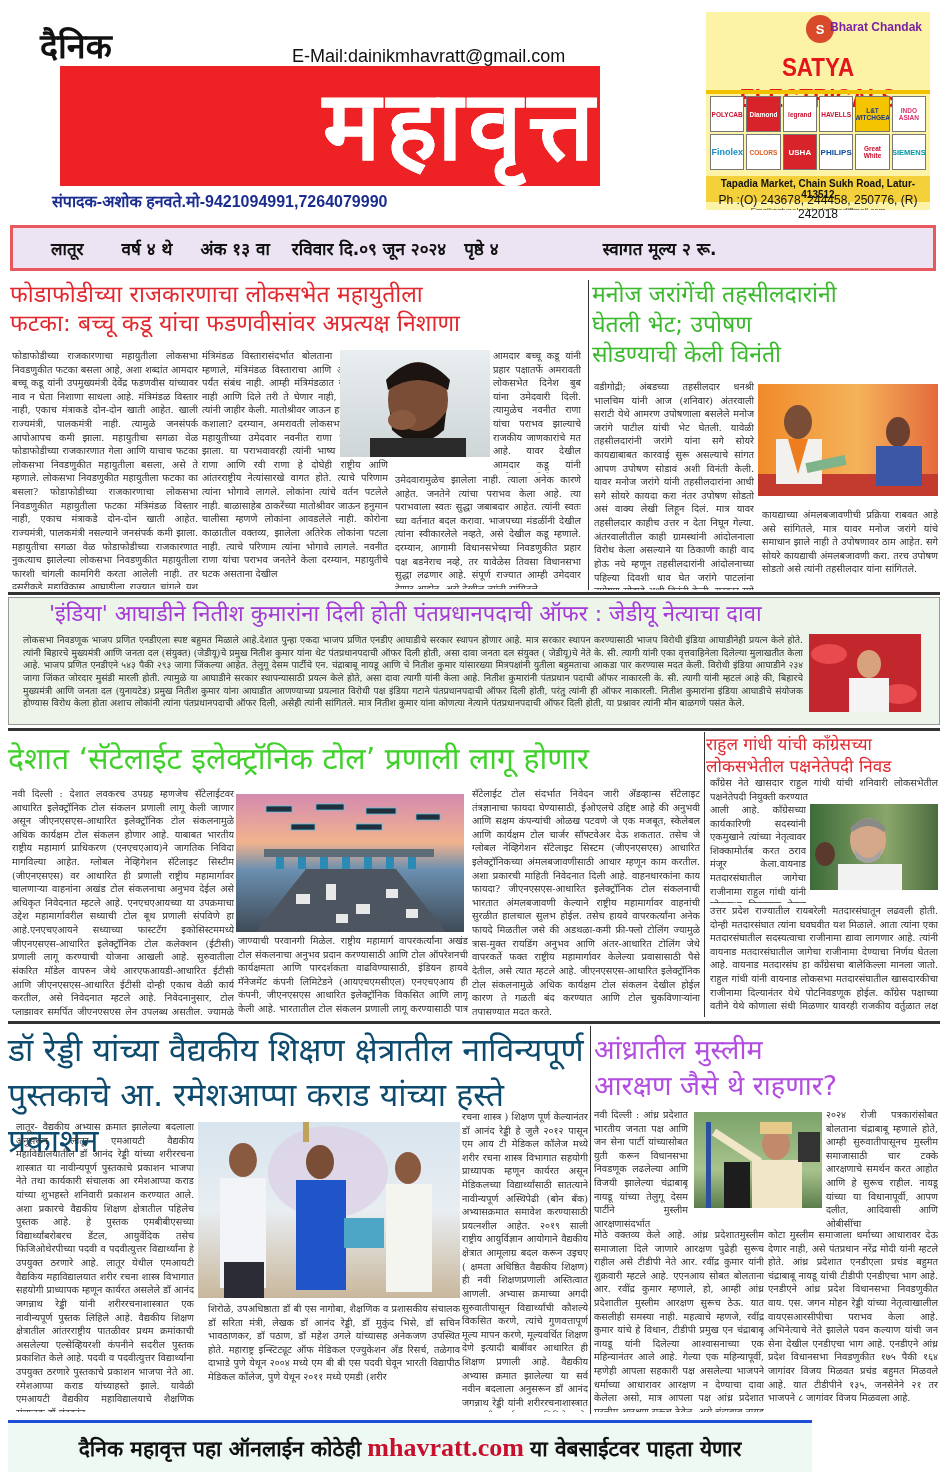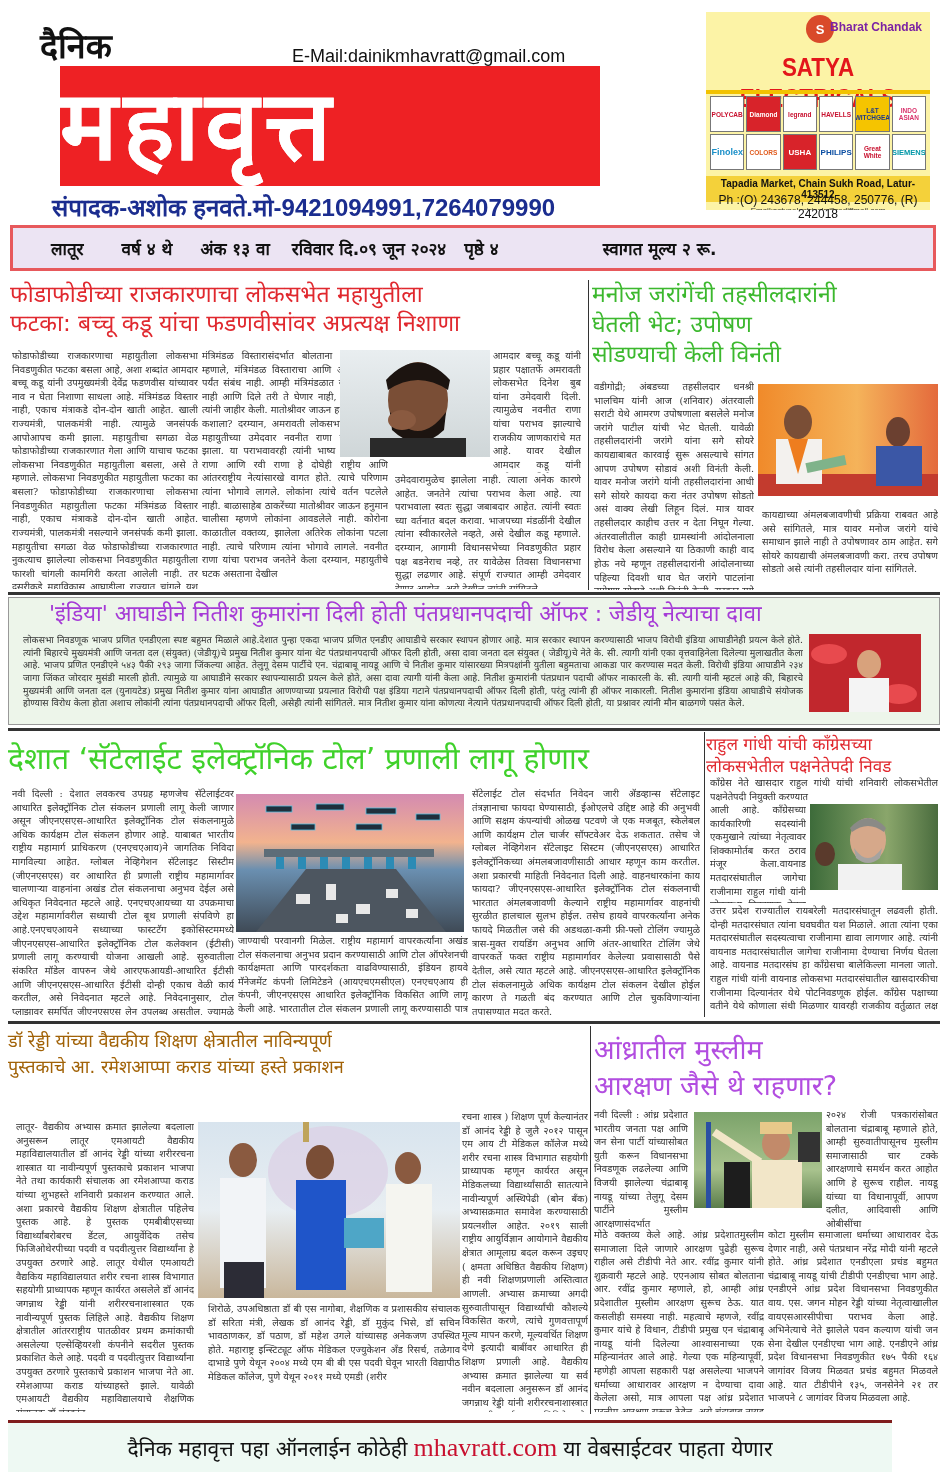--- a/index.html
+++ b/index.html
@@ -2,23 +2,23 @@
 <html><head>
 <meta charset="utf-8">
 <style>
   * { box-sizing: border-box; margin: 0; padding: 0; }
   body { width: 945px; height: 1483px; background: #fff; font-family: "DejaVu Sans", sans-serif; color: #222; overflow: hidden; position: relative; }
   .abs { position: absolute; }
 
   
   .dainik { left: 40px; top: 22px; font-size: 34px; font-weight: bold; color: #111; font-family: "DejaVu Sans", sans-serif; }
   .email { left: 292px; top: 46px; font-size: 18px; color: #111; font-family: "Liberation Sans", sans-serif; }
-  .logo { left: 60px; top: 66px; width: 540px; height: 120px; background: #ee2124; display:flex; align-items:center; justify-content:flex-start; }
+  .logo { left: 60px; top: 66px; width: 540px; height: 120px; background: #ee2124; display:flex; align-items:center; justify-content:flex-end; }
   .logo span { color: #fff; font-size: 96px; font-weight: bold; letter-spacing: 6px; line-height: 1; text-shadow: 0 0 0 #fff; font-family: "DejaVu Sans", sans-serif; }
-  .editor { left: 52px; top: 190px; font-size: 24px; font-weight: bold; color: #1b2d8f; font-family: "Liberation Sans", sans-serif; }
+  .editor { left: 52px; top: 190px; font-size: 16px; font-weight: bold; color: #1b2d8f; font-family: "Liberation Sans", sans-serif; }
 
   
   .ad { left: 706px; top: 12px; width: 224px; height: 198px; background: #fcf3a6; font-family: "Liberation Sans", sans-serif; }
   .ad .emblem { position:absolute; left: 100px; top: 3px; width: 28px; height: 28px; border-radius: 50%; background: #d94a2a; color:#fff; font-size: 13px; display:flex; align-items:center; justify-content:center; font-weight:bold; }
   .ad .owner { position:absolute; right: 8px; top: 8px; font-size: 12px; color: #7b22a4; font-weight: bold; }
   .ad .name { position:absolute; left: 0; width: 100%; top: 40px; text-align:center; font-size: 26px; font-weight: bold; color: #e3161b; letter-spacing: 0px; font-family: "Liberation Sans", sans-serif; transform: scaleX(0.86); }
   .ad .bar { position:absolute; left: 0; top: 78px; width: 100%; height: 4px; background: #f2c200; }
   .ad .brands { position:absolute; left: 4px; top: 84px; width: 216px; display:grid; grid-template-columns: repeat(6, 1fr); gap: 2px; }
   .ad .brand { height: 36px; background: #fff; border: 1px solid #777; font-size: 6.5px; color: #1e3a8a; display:flex; align-items:center; justify-content:center; text-align:center; font-weight:bold; overflow:hidden; }
   .ad .addr { position:absolute; left: 0; width:100%; top: 164px; text-align:center; font-size: 10px; font-weight:bold; color:#111; background:#f4d13a; padding: 2px 0; }
@@ -31,21 +31,21 @@
   .dateline .price { margin-left: 104px; }
 
   
   .hl { position:absolute; font-weight: normal; line-height: 1.25; font-family: "DejaVu Sans", sans-serif; }
   .txt { position:absolute; font-size: 9.6px; line-height: 1.42; color:#333; text-align: justify; font-family: "DejaVu Serif", serif; overflow:hidden; }
 
   .rule { position:absolute; background:#333; }
   .photo { position:absolute; overflow:hidden; }
 
   
-  .footer { left: 8px; top: 1420px; width: 884px; height: 52px; background: #eef9f3; border-top: 3px solid #7f1d1d; display:flex; align-items:center; justify-content:center; font-size: 21px; color:#111; }
+  .footer { left: 8px; top: 1420px; width: 804px; height: 52px; background: #eef9f3; border-top: 3px solid #1d4ed8; display:flex; align-items:center; justify-content:center; font-size: 21px; color:#111;font-weight:bold; }
   .footer .site { color: #c8102e; font-family: "Liberation Serif", serif; font-size: 26px; margin: 12px 6px; }
 </style>
 </head>
 <body>
 
 <div class="abs dainik">दैनिक</div>
 <div class="abs email">E-Mail:dainikmhavratt@gmail.com</div>
 <div class="abs logo">
   <span>महावृत्त</span>
 </div>
@@ -199,21 +199,21 @@
       <rect x="28" y="60" width="64" height="26" fill="#f2f2f2"></rect>
       <ellipse cx="15" cy="50" rx="10" ry="12" fill="#5a3a2c"></ellipse>
     </svg>
   </div>
   <div class="txt" style="left:710px;top:904px;width:228px;height:110px;">उत्तर प्रदेश राज्यातील रायबरेली मतदारसंघातून लढवली होती. दोन्ही मतदारसंघात त्यांना घवघवीत यश मिळाले. आता त्यांना एका मतदारसंघातील सदस्यत्वाचा राजीनामा द्यावा लागणार आहे. त्यांनी वायनाड मतदारसंघातील जागेचा राजीनामा देण्याचा निर्णय घेतला आहे. वायनाड मतदारसंघ हा काँग्रेसचा बालेकिल्ला मानला जातो. राहुल गांधी यांनी वायनाड लोकसभा मतदारसंघातील खासदारकीचा राजीनामा दिल्यानंतर येथे पोटनिवडणूक होईल. काँग्रेस पक्षाच्या वतीने येथे कोणाला संधी मिळणार यावरही राजकीय वर्तुळात लक्ष लागले आहे.</div>
 </div>
 
 <div class="rule" style="left:8px;top:1021px;width:932px;height:3px;"></div>
 
 <div>
-  <div class="hl" style="left:8px;top:1028px;width:580px;font-size:18px;color:#a16207;line-height:1.42">
+  <div class="hl" style="left:8px;top:1028px;width:580px;font-size:32px;color:#0c4a6e;line-height:1.42">
     <div>डॉ रेड्डी यांच्या वैद्यकीय शिक्षण क्षेत्रातील नाविन्यपूर्ण</div>
     <div>पुस्तकाचे आ. रमेशआप्पा कराड यांच्या हस्ते प्रकाशन</div>
   </div>
   <div class="txt" style="left:16px;top:1120px;width:178px;height:292px;">लातूर- वैद्यकीय अभ्यास क्रमात झालेल्या बदलाला अनुसरून लातूर एमआयटी वैद्यकीय महाविद्यालयातील डॉ आनंद रेड्डी यांच्या शरीररचना शास्त्रात या नावीन्यपूर्ण पुस्तकाचे प्रकाशन भाजपा नेते तथा कार्यकारी संचालक आ रमेशआप्पा कराड यांच्या शुभहस्ते शनिवारी प्रकाशन करण्यात आले. अशा प्रकारचे वैद्यकीय शिक्षण क्षेत्रातील पहिलेच पुस्तक आहे. हे पुस्तक एमबीबीएसच्या विद्यार्थ्यांबरोबरच डेंटल, आयुर्वेदिक तसेच फिजिओथेरपीच्या पदवी व पदवीत्युत्तर विद्यार्थ्यांना हे उपयुक्त ठरणारे आहे. लातूर येथील एमआयटी वैद्यकिय महाविद्यालयात शरीर रचना शास्त्र विभागात सहयोगी प्राध्यापक म्हणून कार्यरत असलेले डॉ आनंद जगन्नाथ रेड्डी यांनी शरीररचनाशास्त्रात एक नावीन्यपूर्ण पुस्तक लिहिले आहे. वैद्यकीय शिक्षण क्षेत्रातील आंतरराष्ट्रीय पातळीवर प्रथम क्रमांकाची असलेल्या एल्सेव्हियरशी कंपनीने सदरील पुस्तक प्रकाशित केले आहे. पदवी व पदवीत्युत्तर विद्यार्थ्यांना उपयुक्त ठरणारे पुस्तकाचे प्रकाशन भाजपा नेते आ. रमेशआप्पा कराड यांच्याहस्ते झाले. यावेळी एमआयटी वैद्यकीय महाविद्यालयाचे शैक्षणिक संचालक डॉ चंद्रकांत</div>
   <div class="photo" style="left:198px;top:1122px;width:262px;height:176px;background:linear-gradient(180deg,#d8e4ee 0%,#e8eef2 50%,#c9b79c 100%);">
     <svg width="262" height="176">
       <ellipse cx="130" cy="50" rx="60" ry="46" fill="#dcd2e6" opacity="0.8"></ellipse>
       <rect x="105" y="0" width="6" height="20" fill="#bfa35a"></rect>
       <ellipse cx="45" cy="38" rx="14" ry="17" fill="#8a5a40"></ellipse>
       <rect x="22" y="56" width="46" height="110" fill="#f2f4f7"></rect>

